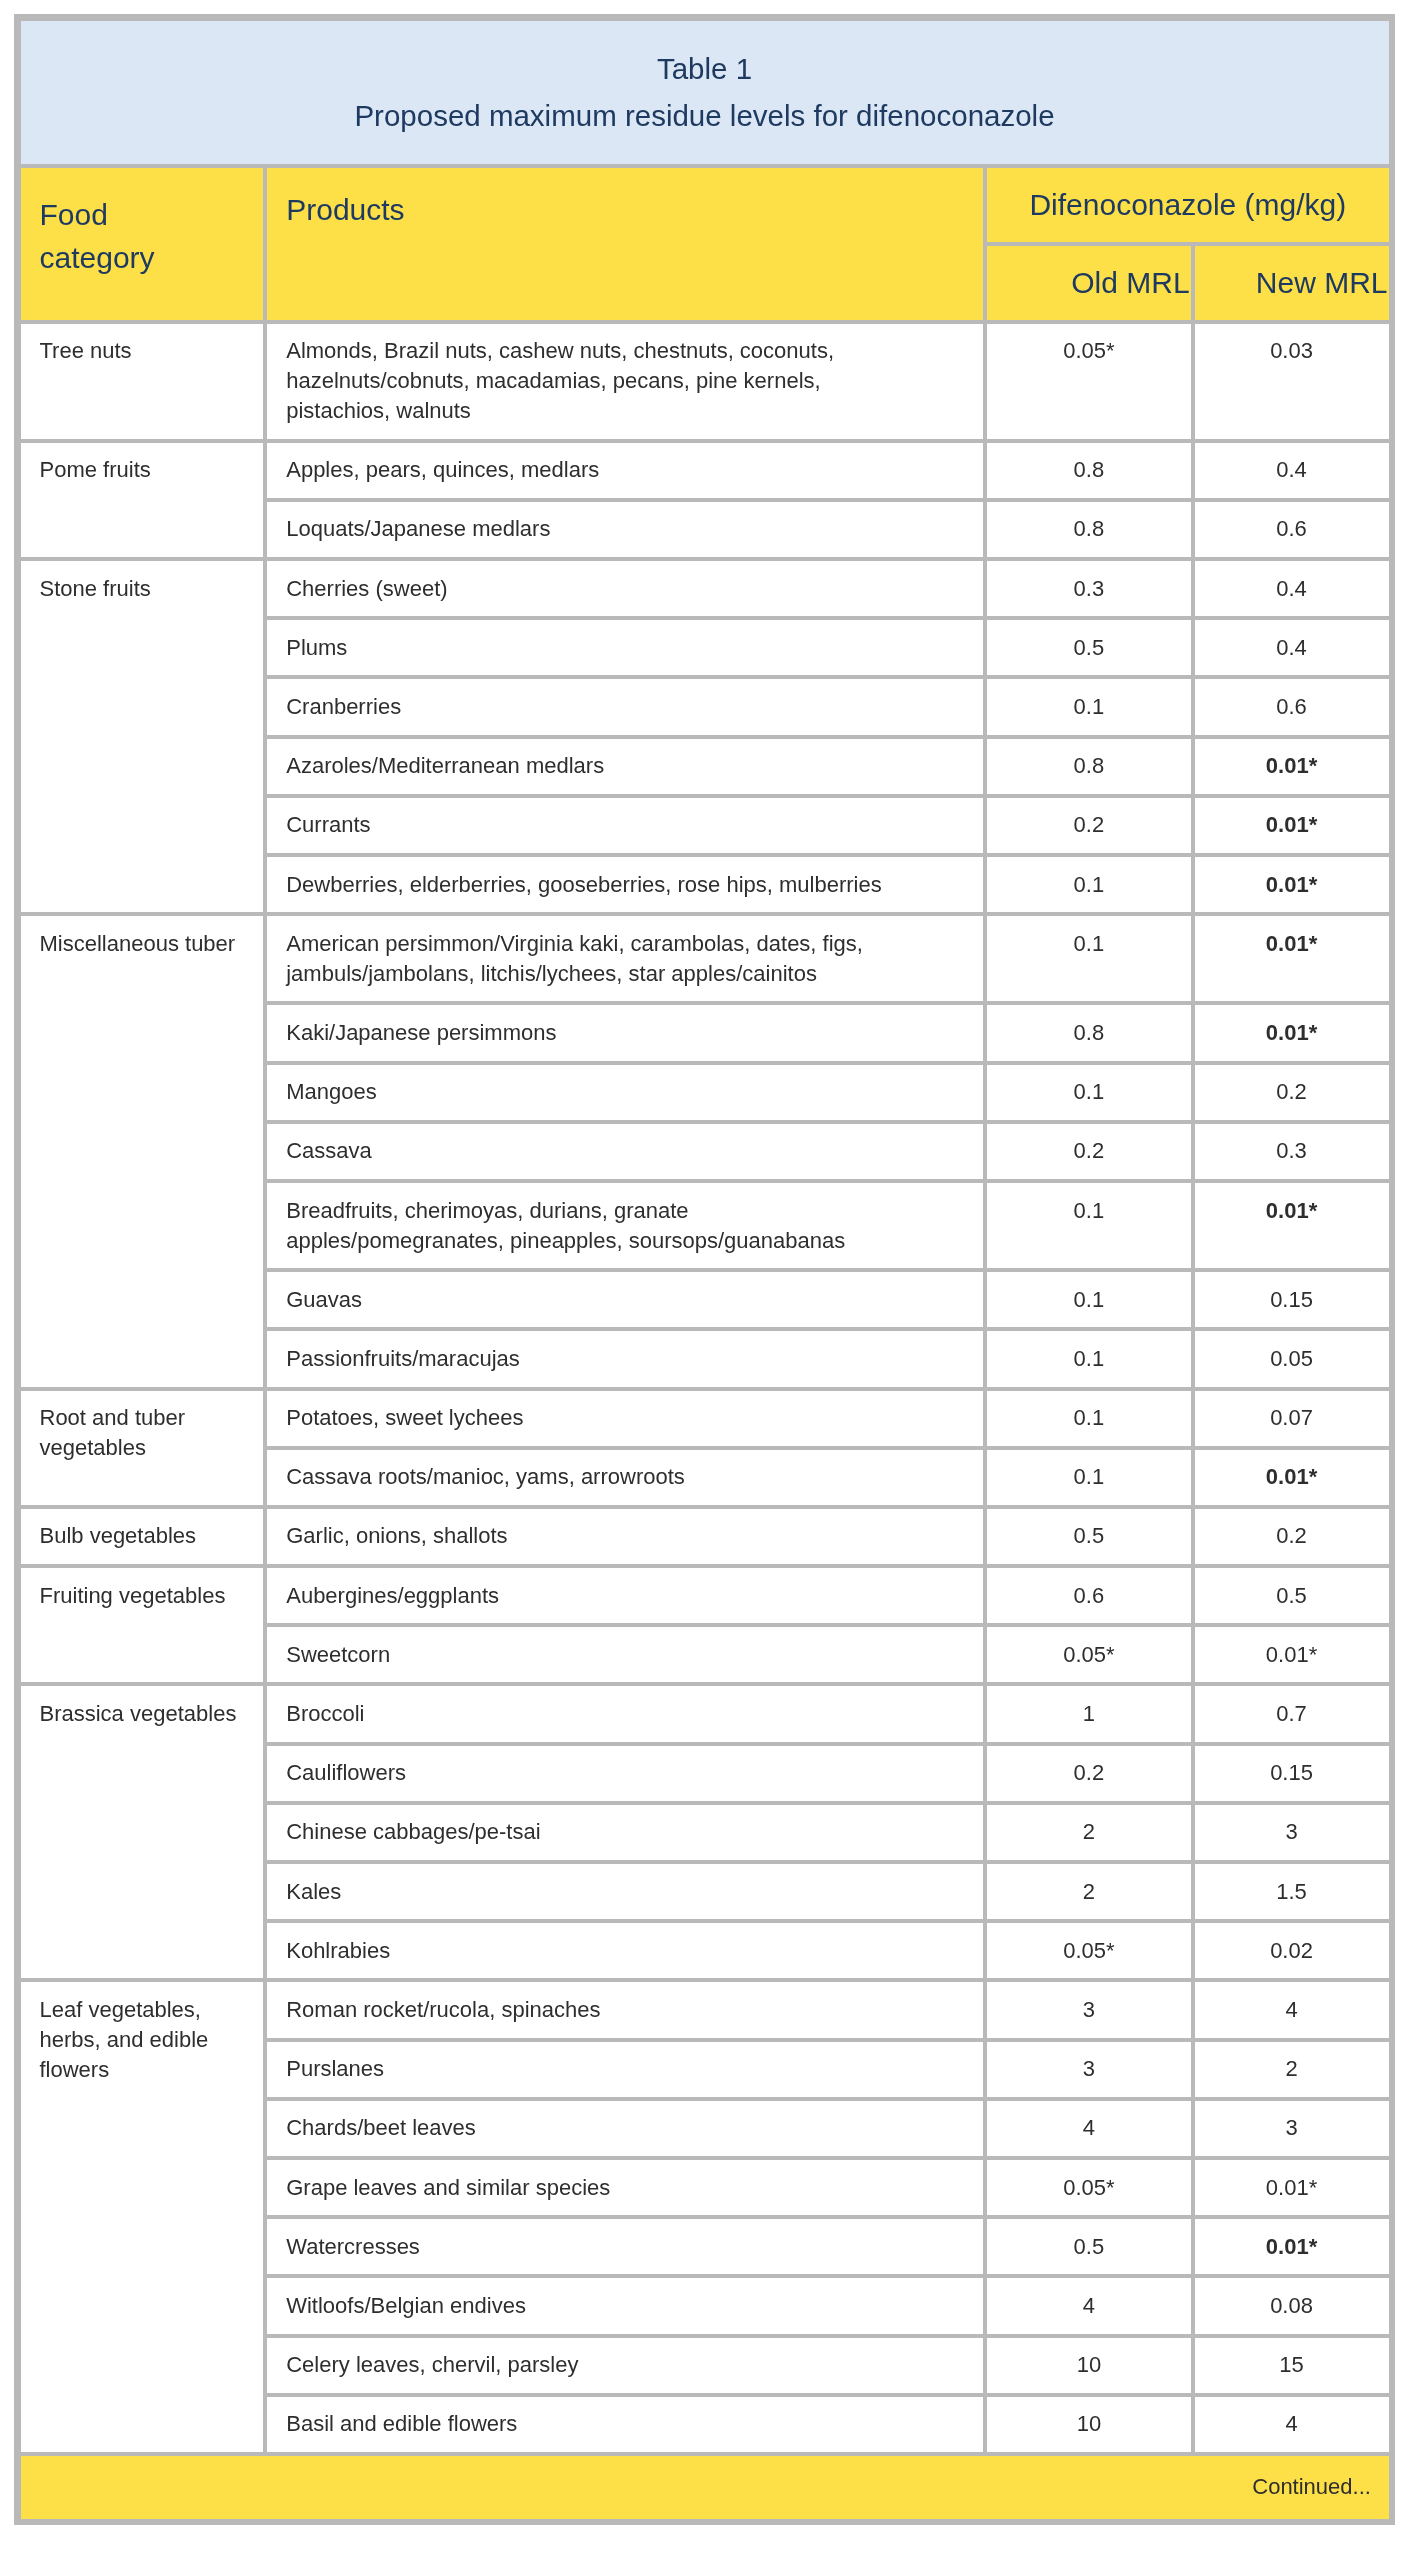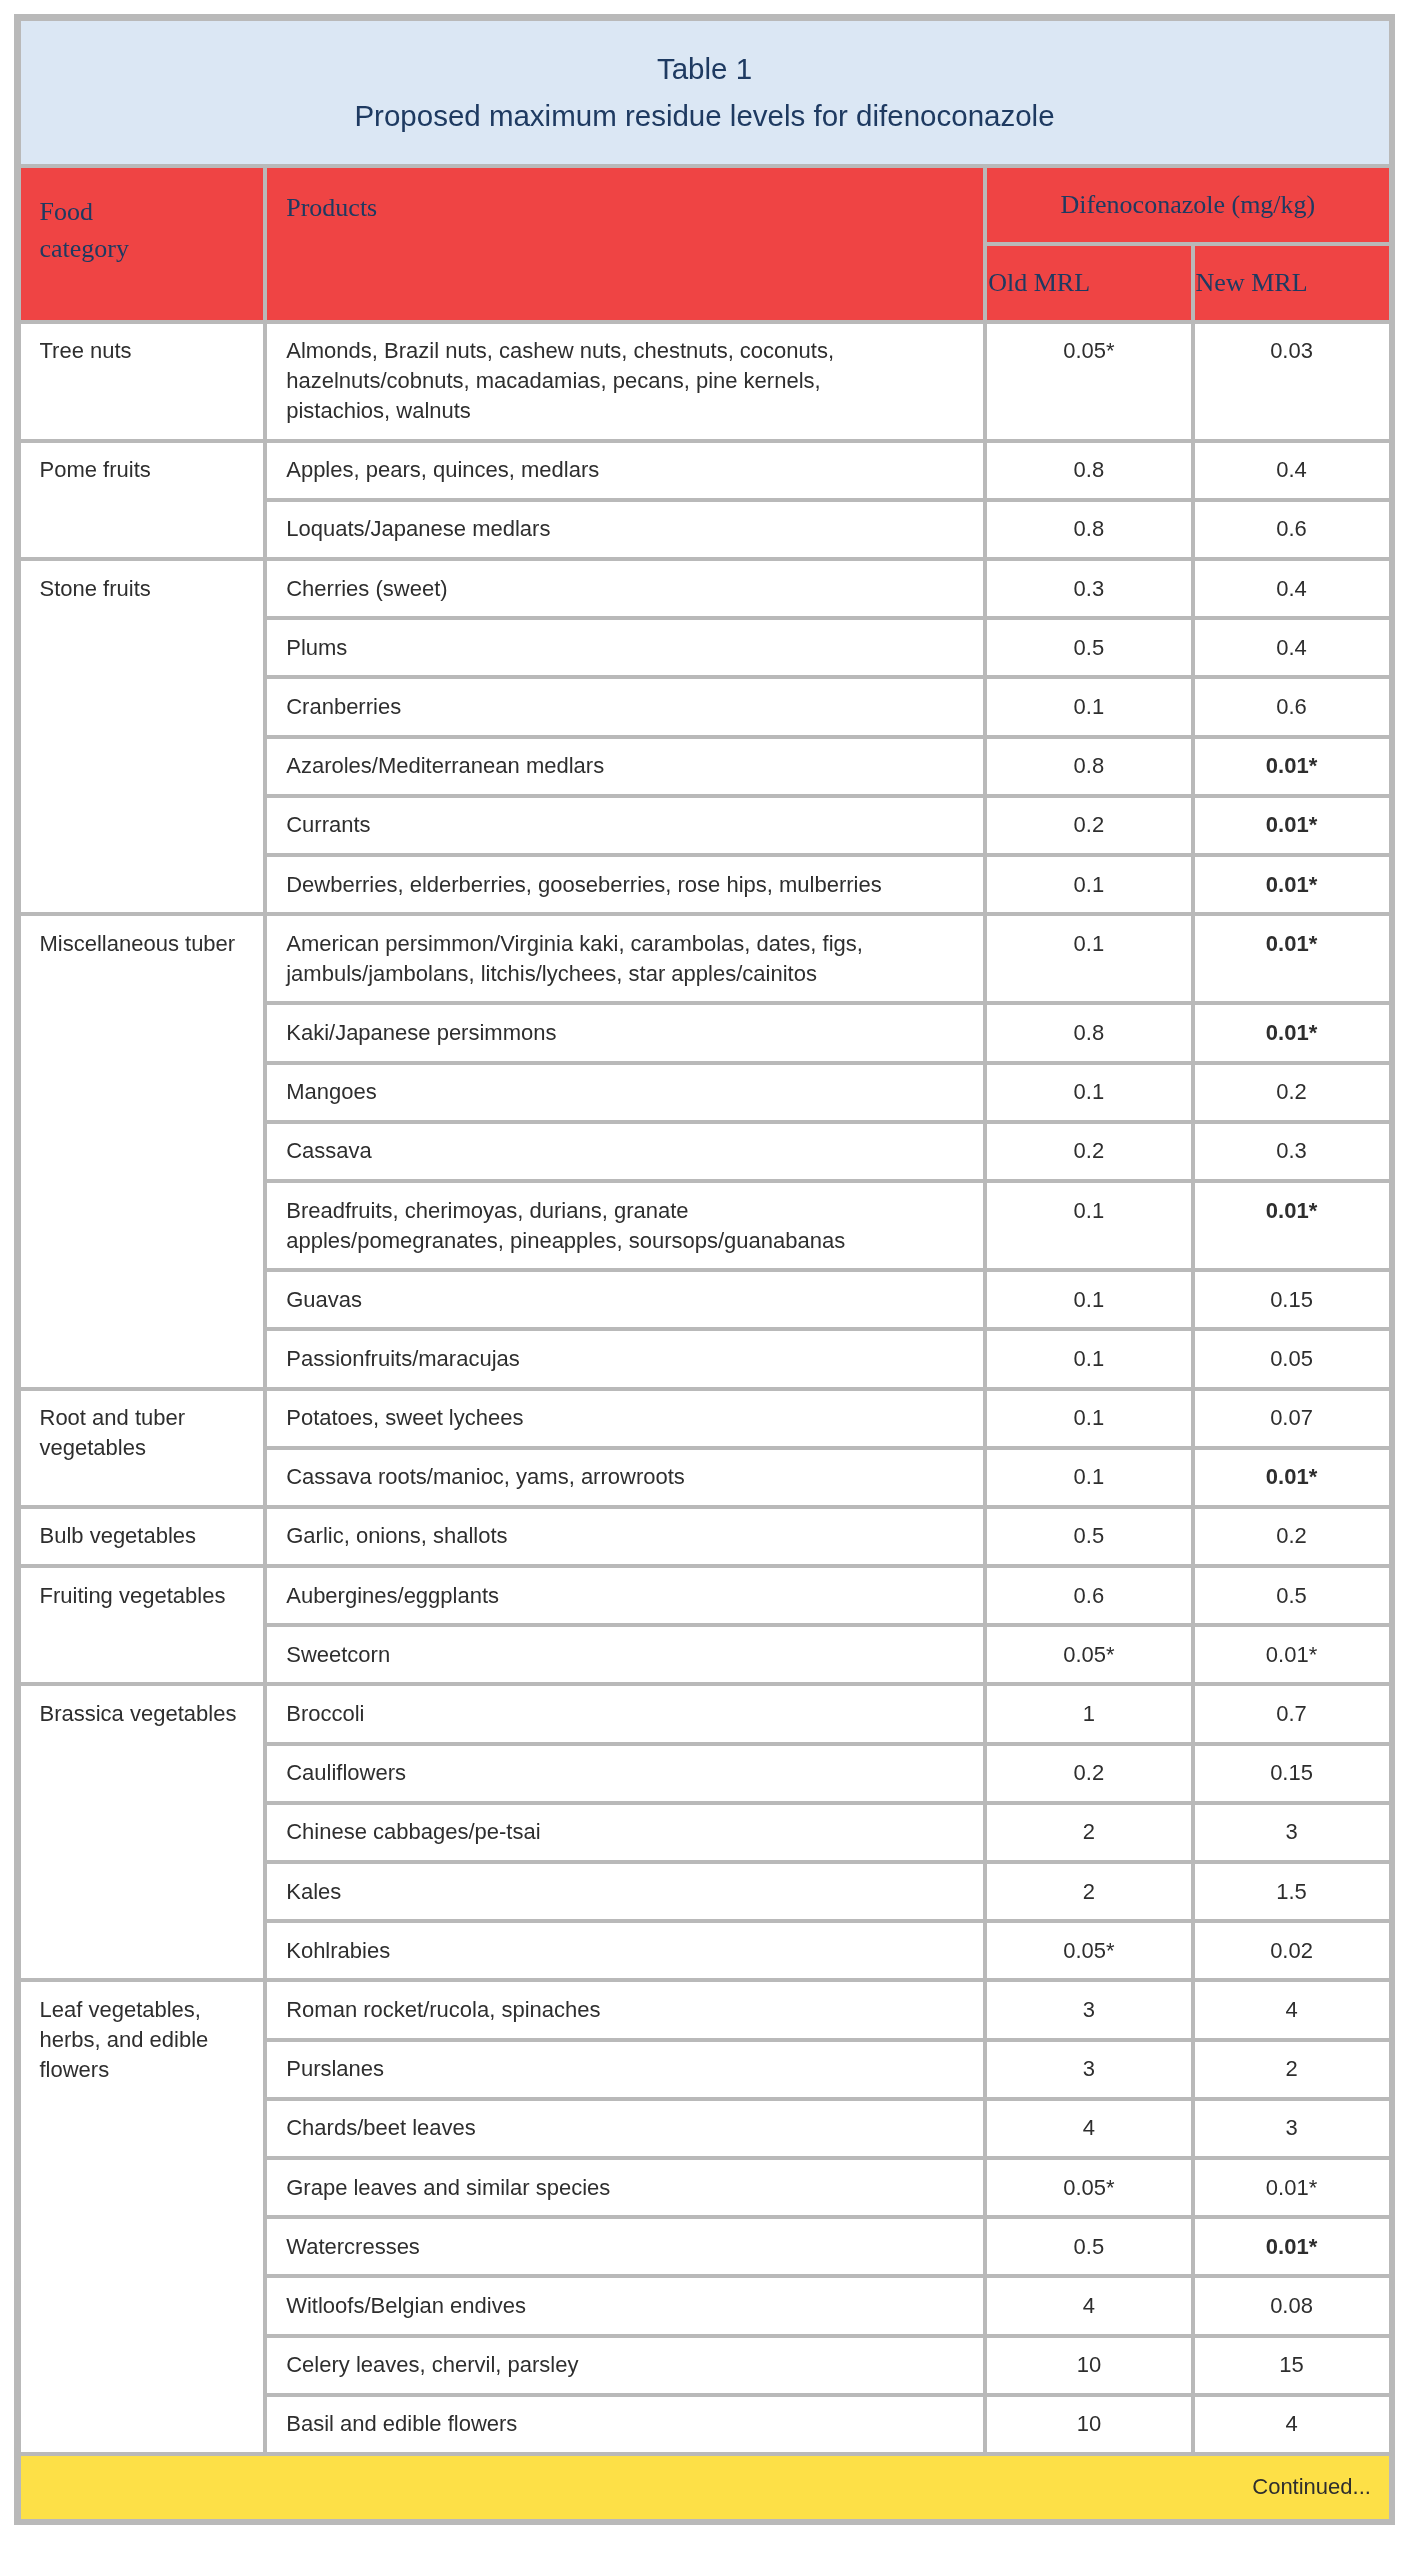--- a/index.html
+++ b/index.html
@@ -32,45 +32,44 @@
     background: #dbe7f4;
     color: #1e3a61;
     height: 143px;
     text-align: center;
     vertical-align: middle;
     font-size: 29.5px;
     font-weight: 500;
     line-height: 1.6;
   }
   th.hcell {
-    background: #ef4444;
+    background: #fde047;
     color: #1e3a61;
-    font-size: 26px;
+    font-size: 30px;
     font-weight: 500;
-    font-family: Liberation Serif, serif;
   }
   th.hcat {
     text-align: left;
     vertical-align: top;
     padding: 25px 100px 12.6px 19px;
     height: 74px;
     line-height: 1.45;
   }
   th.hprod {
     text-align: left;
     vertical-align: top;
     padding: 25px 19px 12.6px 19px;
   }
   th.hgroup {
     text-align: center;
     vertical-align: middle;
     height: 74px;
   }
   th.hmrl {
-    text-align: left;
+    text-align: right;
     vertical-align: middle;
     height: 74px;
   }
   tbody td {
     background: #ffffff;
     color: #2e2e2e;
     font-size: 22px;
     line-height: 30px;
     vertical-align: top;
   }

